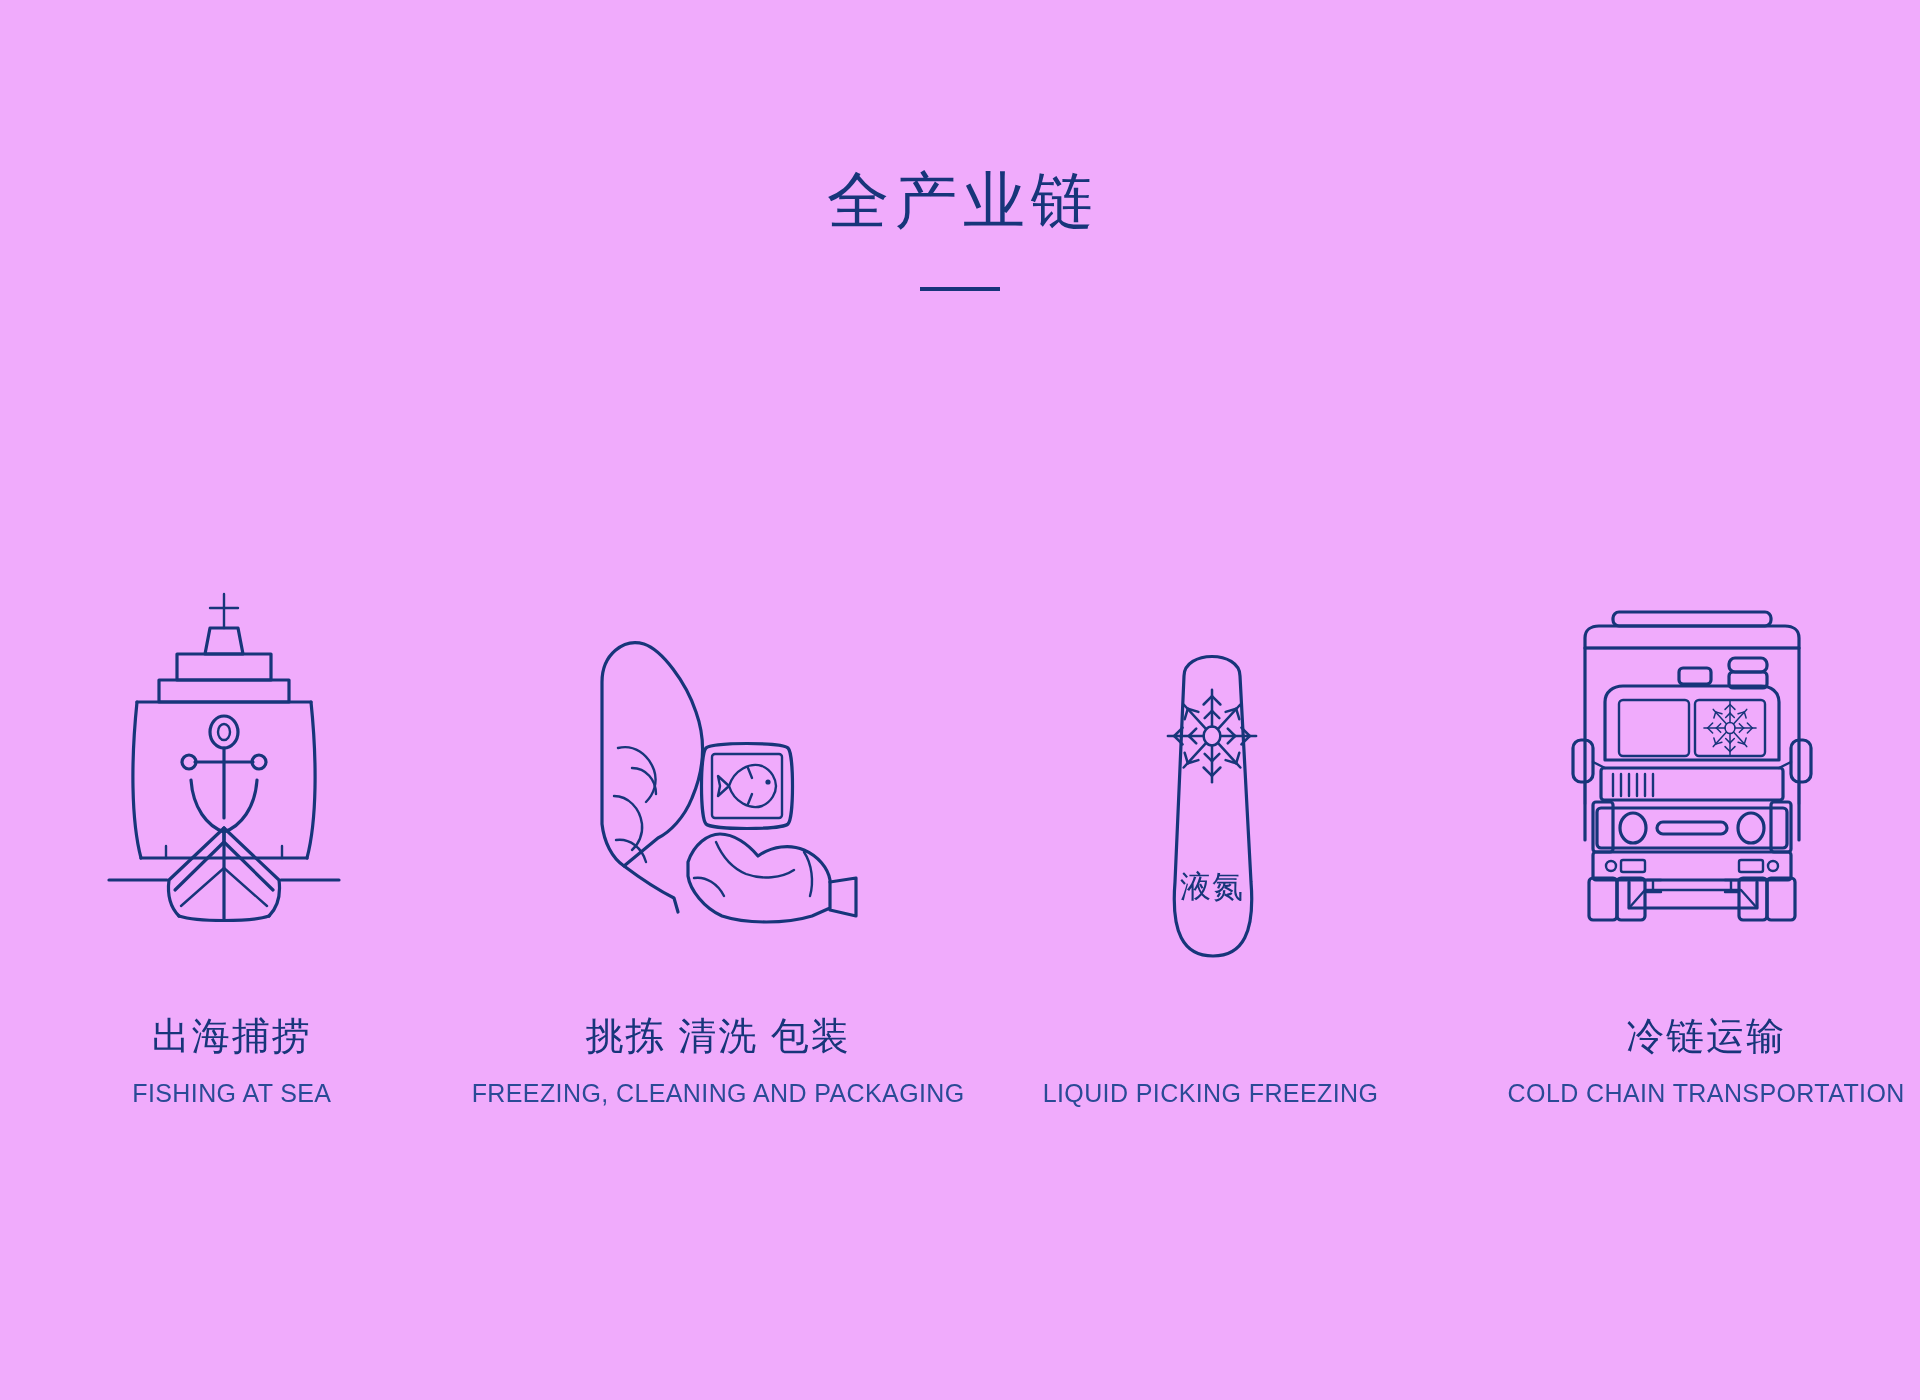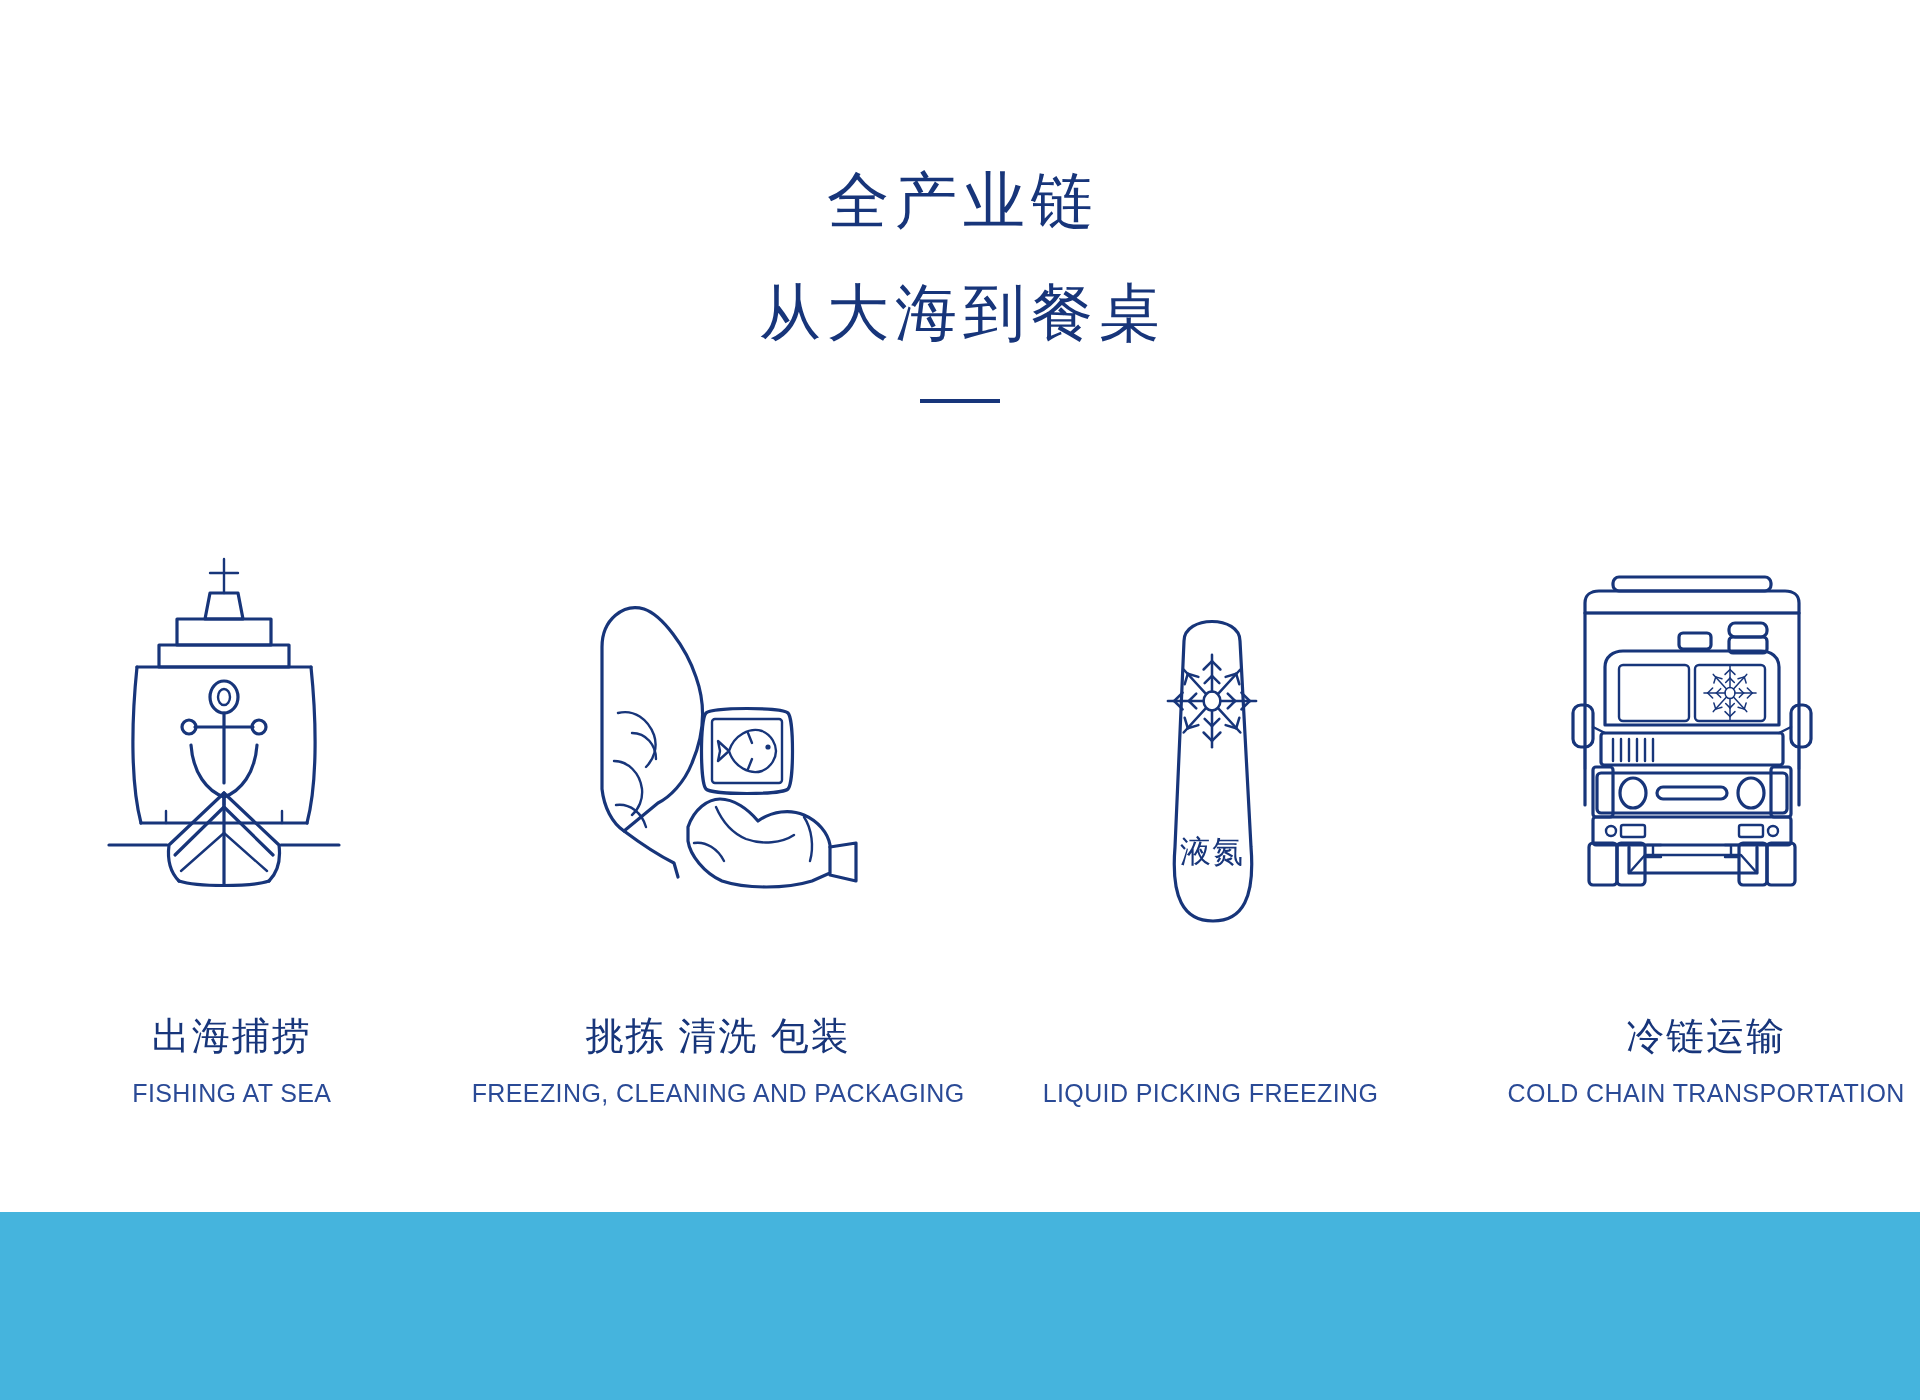--- a/index.html
+++ b/index.html
@@ -13,22 +13,22 @@
 
   body {
     background:#45b4dd;
     font-family:"Liberation Sans", sans-serif;
     color:#1b3f87;
   }
 
   #stage {
     position:relative;
     width:1920px;
-    height:1212px;
-    background:#ffffff;
+    height:1400px;
+    background:#f0abfc;
   }
 
   
   .heading {
     position:absolute;
     top:170px;
     left:0;
     width:1920px;
     text-align:center;
   }
@@ -79,21 +79,21 @@
   .col {
     flex:1 1 0;
     display:flex;
     flex-direction:column;
     align-items:center;
   }
 
   .icon-box {
     height:400px;
     display:flex;
-    align-items:center;
+    align-items:flex-end;
     justify-content:center;
   }
 
   .icon-box svg {
     display:block;
     overflow:visible;
   }
 
   .icon-stroke {
     fill:none;
@@ -158,21 +158,20 @@
     letter-spacing:1px;
   }
 </style>
 </head>
 <body>
 
 <div id="stage">
 
   <div class="heading">
     <div class="title-line1">全产业链</div>
-    <div class="title-line2">从大海到餐桌</div>
     <div class="divider-wrap">
       <div class="divider"></div>
     </div>
   </div>
 
   <div class="columns">
 
     <div class="col col-0">
       <div class="icon-box">
         <svg width="230" height="330" viewBox="0 0 230 330" aria-hidden="true">

